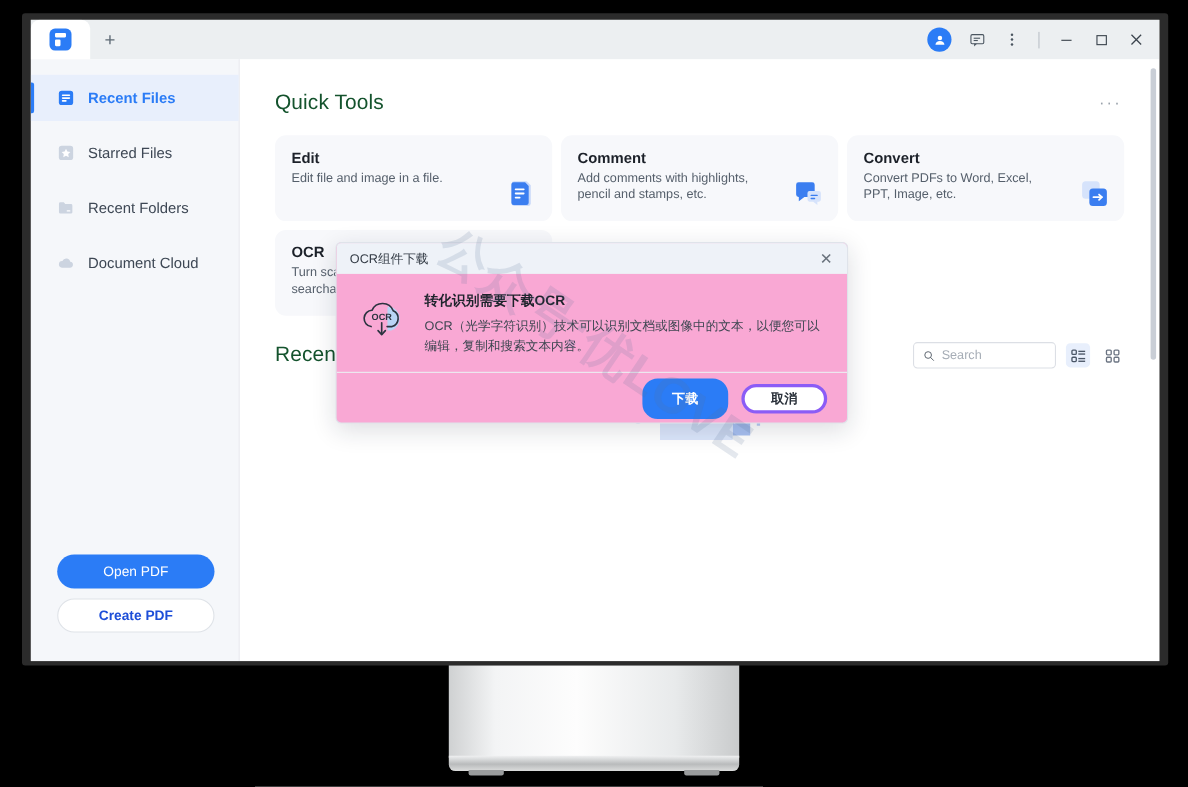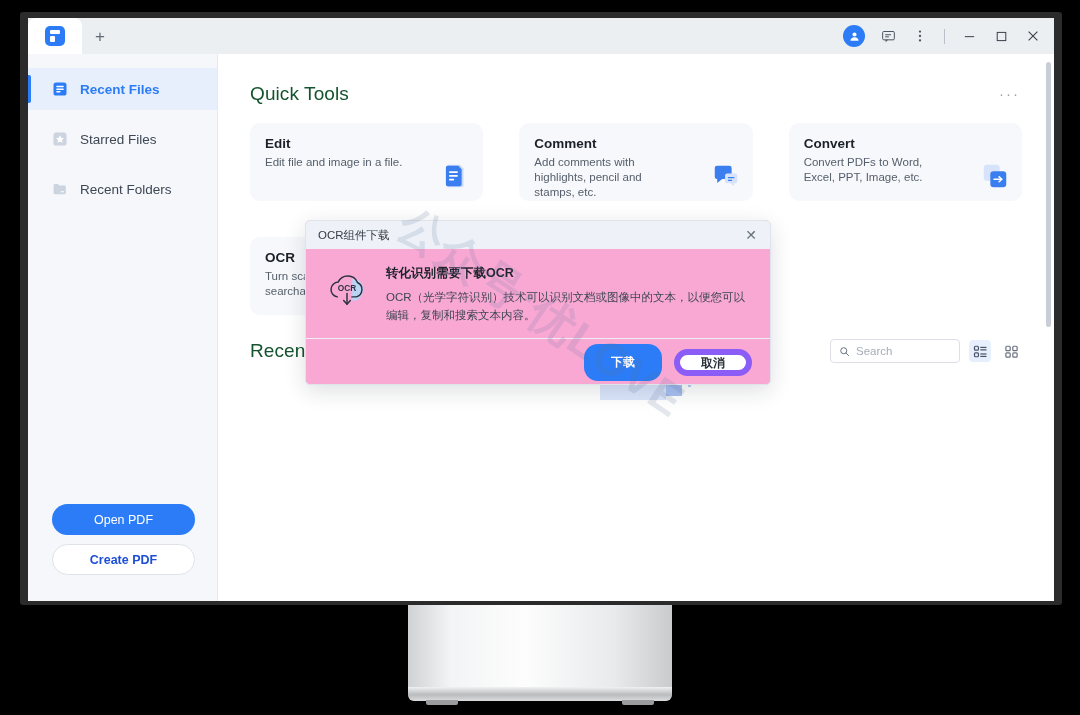--- a/index.html
+++ b/index.html
@@ -171,21 +171,21 @@
   }
   .section-title {
     font-size: 19px; font-weight: normal; color: #14532d;
     letter-spacing: .1px;
   }
   .dots-menu { color: #9aa2ab; font-size: 15px; letter-spacing: 2px; line-height: 1; padding: 4px 2px; }
 
   #tool-grid {
     display: grid;
     grid-template-columns: repeat(3, 1fr);
-    gap: 36px;
+    gap: 8px;
     margin-top: 18px;
   }
   .tool-card {
     background: #f7f8fb;
     border-radius: 10px;
     height: 78px;
     padding: 13px 15px;
     position: relative;
     overflow: hidden;
   }
@@ -261,21 +261,21 @@
   }
   .modal-btn-primary {
     width: 78px; height: 37px;
     background: #2b7cf6; color: #fff;
     border: none; border-radius: 14px;
     font-size: 12px; font-weight: bold; font-family: inherit; cursor: pointer;
   }
   .modal-btn-secondary {
     width: 78px; height: 27px;
     background: #fff; color: #2a313a;
-    border: 6px solid #8b5cf6; border-radius: 14px;
+    border: 3px solid #8b5cf6; border-radius: 14px;
     font-size: 12px; font-weight: bold; font-family: inherit; cursor: pointer;
   }
 
   
   #watermark {
     position: absolute;
     left: 392px; top: 176px;
     width: 380px; height: 220px;
     z-index: 40;
     pointer-events: none;
@@ -369,20 +369,26 @@
         </div>
 
         <div class="side-item">
           <svg class="side-icon" viewBox="0 0 16 16">
             <path d="M1.6 4.2a1.3 1.3 0 0 1 1.3-1.3h3.1l1.3 1.6h5.2a1.3 1.3 0 0 1 1.3 1.3v6.1a1.3 1.3 0 0 1-1.3 1.3H2.9a1.3 1.3 0 0 1-1.3-1.3z" fill="#ccd4e0"></path>
             <rect x="8.6" y="10.2" width="3.4" height="1.1" rx=".5" fill="#ffffff"></rect>
           </svg>
           <span>Recent Folders</span>
         </div>
 
+        <div class="side-item">
+          <svg class="side-icon" viewBox="0 0 16 16">
+            <path d="M4.3 12.3h7.3a2.7 2.7 0 0 0 .25-5.39 3.7 3.7 0 0 0-7.1-.55A2.85 2.85 0 0 0 4.3 12.3z" fill="#ccd4e0"></path>
+          </svg>
+          <span>Document Cloud</span>
+        </div>
 
       </div>
 
       <div class="side-bottom">
         <button class="btn-primary">Open PDF</button>
         <button class="btn-secondary">Create PDF</button>
       </div>
     </div>
 
     <div id="main">

